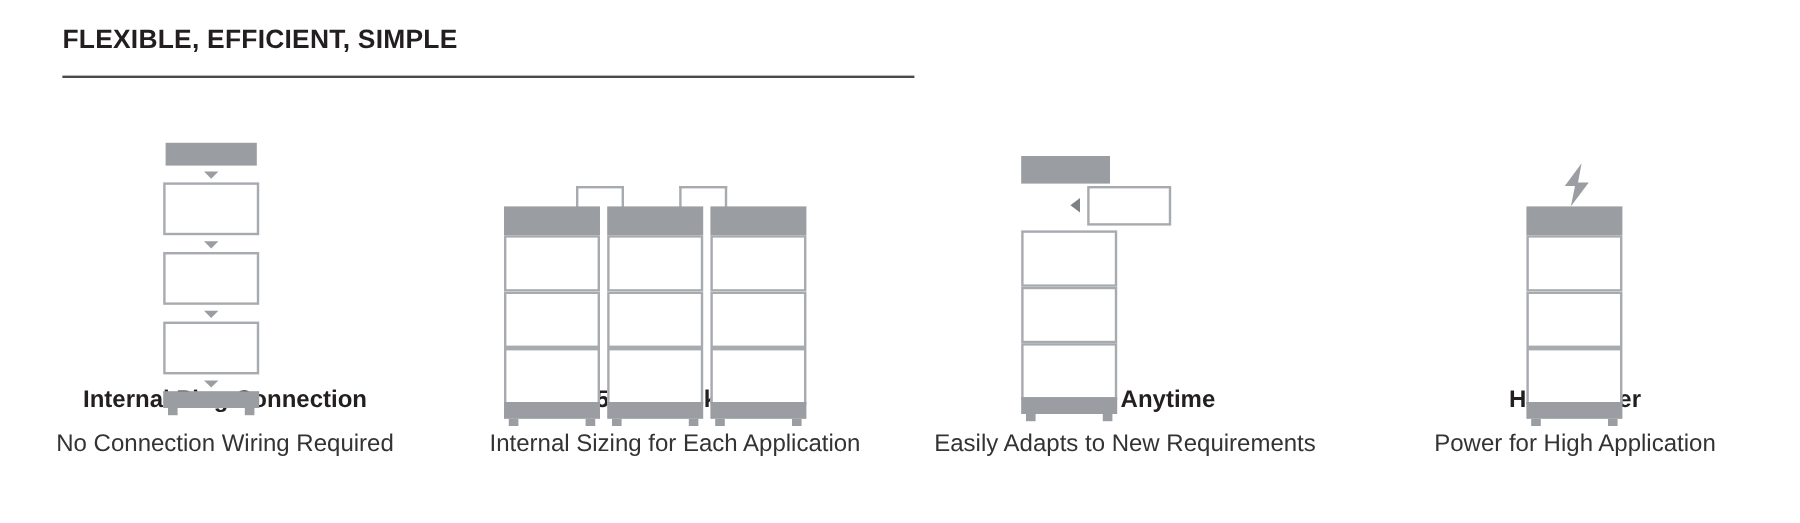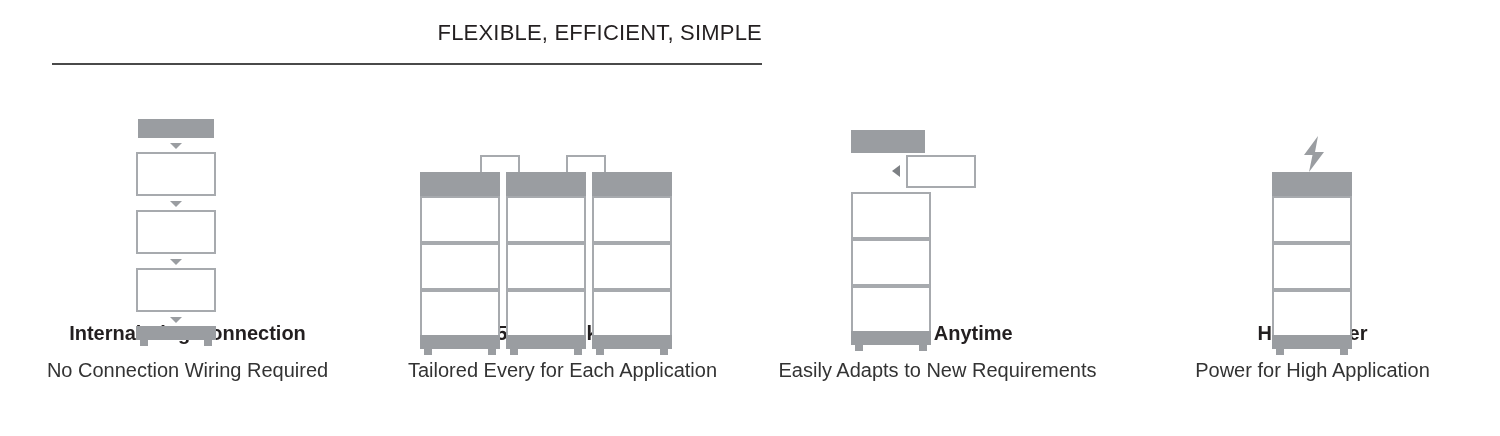--- a/index.html
+++ b/index.html
@@ -18,26 +18,25 @@
 
   
   .header {
     position: absolute;
     left: 52px;
     top: 16px;
     width: 710px;
   }
   .header-title {
     font-size: 22px;
-    font-weight: normal;
+    font-weight: bold;
     letter-spacing: 0.2px;
     color: #231f20;
     line-height: 34px;
     white-space: nowrap;
-    text-align: right;
   }
   .header-rule {
     margin-top: 13px;
     height: 2px;
     background: #4a4a4a;
     width: 710px;
   }
 
   
   .features {
@@ -180,21 +179,21 @@
       <div class="cap" style="left:194px; top:72px;  width:80px; height:24px;"></div>
       <div class="module" style="left:194px; top:96px;  width:80px; height:47px;"></div>
       <div class="module" style="left:194px; top:143px; width:80px; height:47px;"></div>
       <div class="module" style="left:194px; top:190px; width:80px; height:47px;"></div>
       <div class="base" style="left:194px; top:235px; width:80px; height:14px;"></div>
       <div class="foot" style="left:198px; top:249px; width:8px;  height:6px;"></div>
       <div class="foot" style="left:262px; top:249px; width:8px;  height:6px;"></div>
     </div>
     <div class="caption">
       <div class="caption-title">5.1 - 66.2 kWh</div>
-      <div class="caption-sub">Tailored Every for Each Application</div>
+      <div class="caption-sub">Internal Sizing for Each Application</div>
     </div>
   </div>
 
   <div class="feature">
     <div class="icon-area">
 
       <div class="cap" style="left:78px;  top:30px;  width:74px; height:23px;"></div>
 
       <div class="module" style="left:133px; top:55px;  width:70px; height:33px;"></div>
       <div class="tri-left" style="left:119px; top:65px;"></div>

